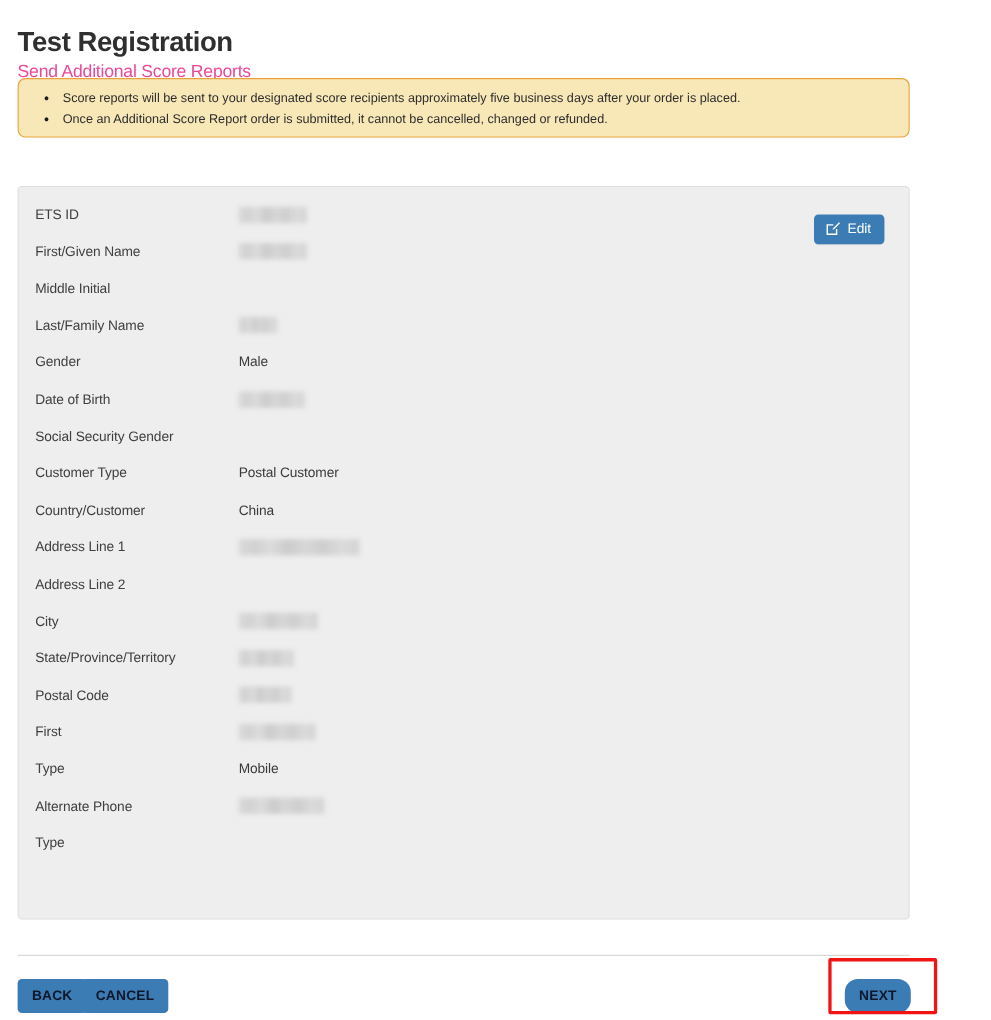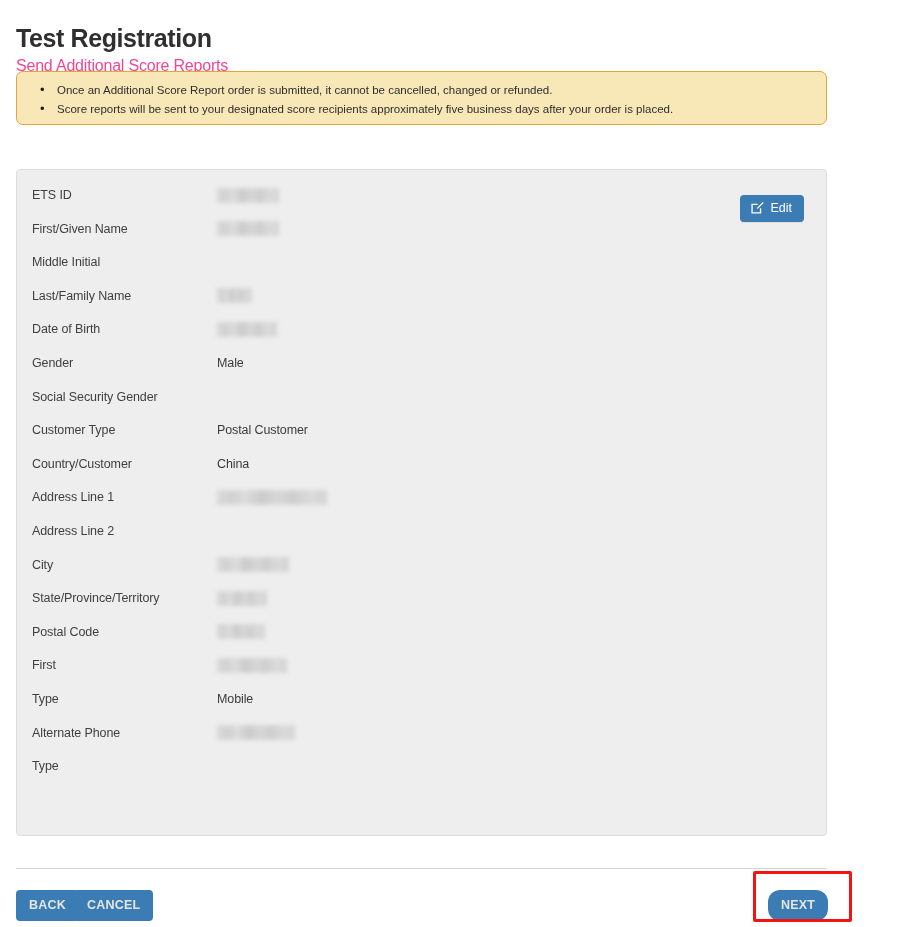--- a/index.html
+++ b/index.html
@@ -103,21 +103,21 @@
     margin-top: -1px;
   }
 
   
   .divider {
     position: absolute; left: 16px; top: 868px;
     width: 811px; height: 1px; background: #d4d4d4;
   }
   .btn {
     position: absolute;
-    background: #3c7cb4; color: #e5e5e5; border: none; border-radius: 4px;
+    background: #3c7cb4; color: #0f172a; border: none; border-radius: 4px;
     font-family: "Liberation Sans", sans-serif;
     font-size: 12.5px; font-weight: bold; letter-spacing: 0.2px;
     padding: 0 13px; height: 31px; line-height: 27px;
     cursor: pointer; text-align: center;
   }
   .btn-back   { left: 16px;  top: 890px; min-width: 48px; }
   .btn-cancel { left: 74px;  top: 890px; min-width: 64px; }
   .btn-next   { left: 768px; top: 890px; min-width: 54px; border-radius: 12px; }
 
   .highlight-box {
@@ -131,22 +131,22 @@
 </head>
 <body>
 
 <div class="page">
 
   <h1 class="page-title">Test Registration</h1>
   <h2 class="page-subtitle">Send Additional Score Reports</h2>
 
   <div class="alert">
     <ul>
+      <li>Score reports will be sent to your designated score recipients approximately five business days after your order is placed.</li>
       <li>Once an Additional Score Report order is submitted, it cannot be cancelled, changed or refunded.</li>
-      <li>Score reports will be sent to your designated score recipients approximately five business days after your order is placed.</li>
     </ul>
   </div>
 
 
   <div class="panel">
 
     <button class="edit-button">
       <span class="ico">
         <svg viewBox="0 0 16 16" width="14" height="14" aria-hidden="true">
           <path d="M1.6 3.2h7.0v1.5H3.1v8.2h8.2V8.3h1.5v6.1H1.6z" fill="#ffffff"></path>
@@ -167,26 +167,26 @@
         </div>
         <div class="row">
           <div class="label">Middle Initial</div>
           <div class="value"></div>
         </div>
         <div class="row">
           <div class="label">Last/Family Name</div>
           <div class="value"><span class="redact" style="width: 35px;"></span></div>
         </div>
         <div class="row">
+          <div class="label">Gender</div>
+          <div class="value">Male</div>
+        </div>
+        <div class="row">
           <div class="label">Date of Birth</div>
           <div class="value"><span class="redact" style="width: 60px;"></span></div>
-        </div>
-        <div class="row">
-          <div class="label">Gender</div>
-          <div class="value">Male</div>
         </div>
         <div class="row">
           <div class="label">Social Security Gender</div>
           <div class="value"></div>
         </div>
         <div class="row">
           <div class="label">Customer Type</div>
           <div class="value">Postal Customer</div>
         </div>
         <div class="row">

